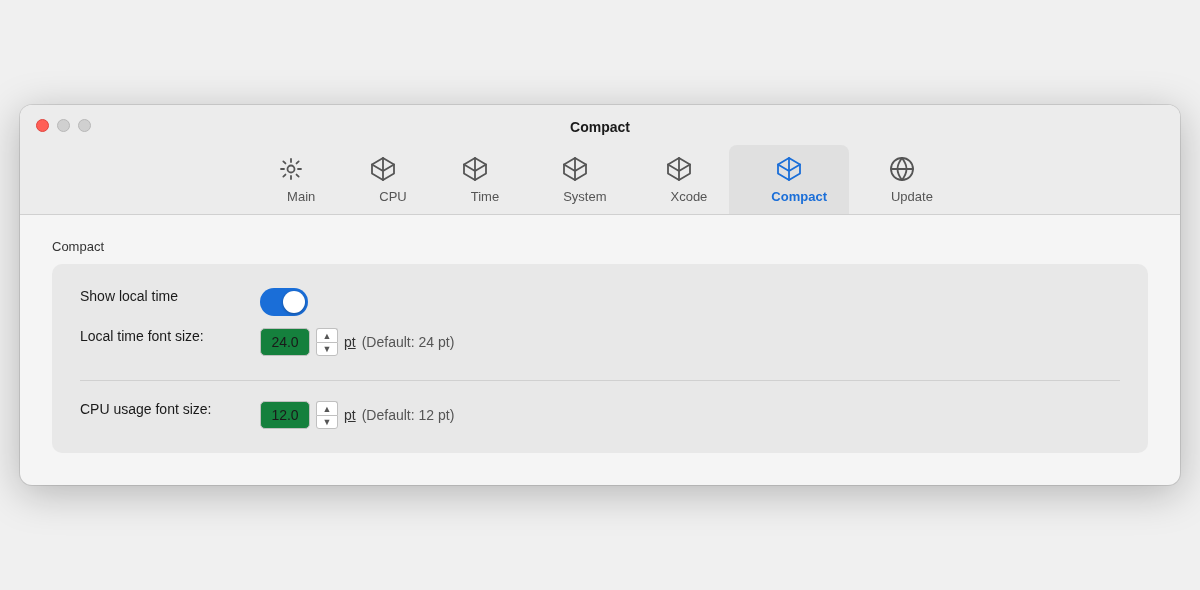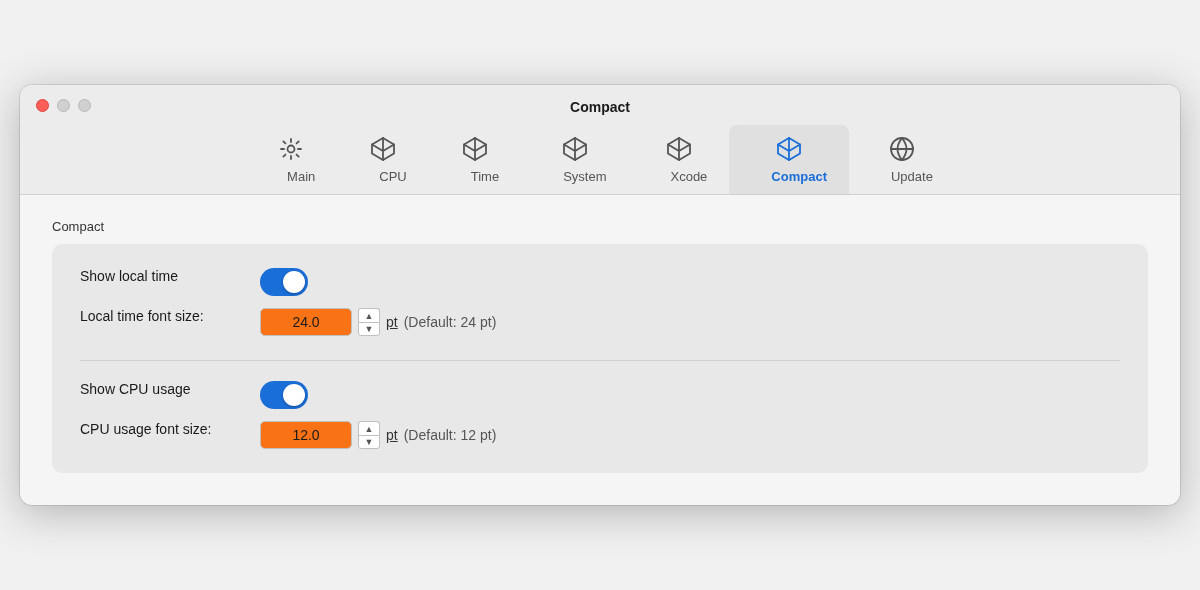--- a/index.html
+++ b/index.html
@@ -179,25 +179,25 @@
     }
 
     
     .stepper-group {
       display: flex;
       align-items: center;
       gap: 6px;
     }
 
     .stepper-input {
-      width: 92px;
+      width: 50px;
       height: 28px;
       border: 1px solid #c0c0c0;
       border-radius: 5px;
-      background: #f97316;
+      background: #15803d;
       font-size: 14px;
       text-align: center;
       color: #1a1a1a;
       outline: none;
     }
 
     .stepper-buttons {
       display: flex;
       flex-direction: column;
       width: 22px;
@@ -359,28 +359,20 @@
             </div>
             <span class="stepper-unit">pt</span>
             <span class="stepper-default">(Default: 24 pt)</span>
           </div>
         </div>
       </div>
 
       <div class="divider"></div>
 
       <div class="setting-group">
-        <div class="setting-row">
-          <span class="setting-label">Show CPU usage</span>
-          <div class="toggle">
-            <div class="toggle-track">
-              <div class="toggle-thumb"></div>
-            </div>
-          </div>
-        </div>
 
         <div class="setting-row">
           <span class="setting-label">CPU usage font size:</span>
           <div class="stepper-group">
             <input class="stepper-input" type="text" value="12.0" style="">
             <div class="stepper-buttons">
               <button class="stepper-btn">▲</button>
               <button class="stepper-btn">▼</button>
             </div>
             <span class="stepper-unit">pt</span>

